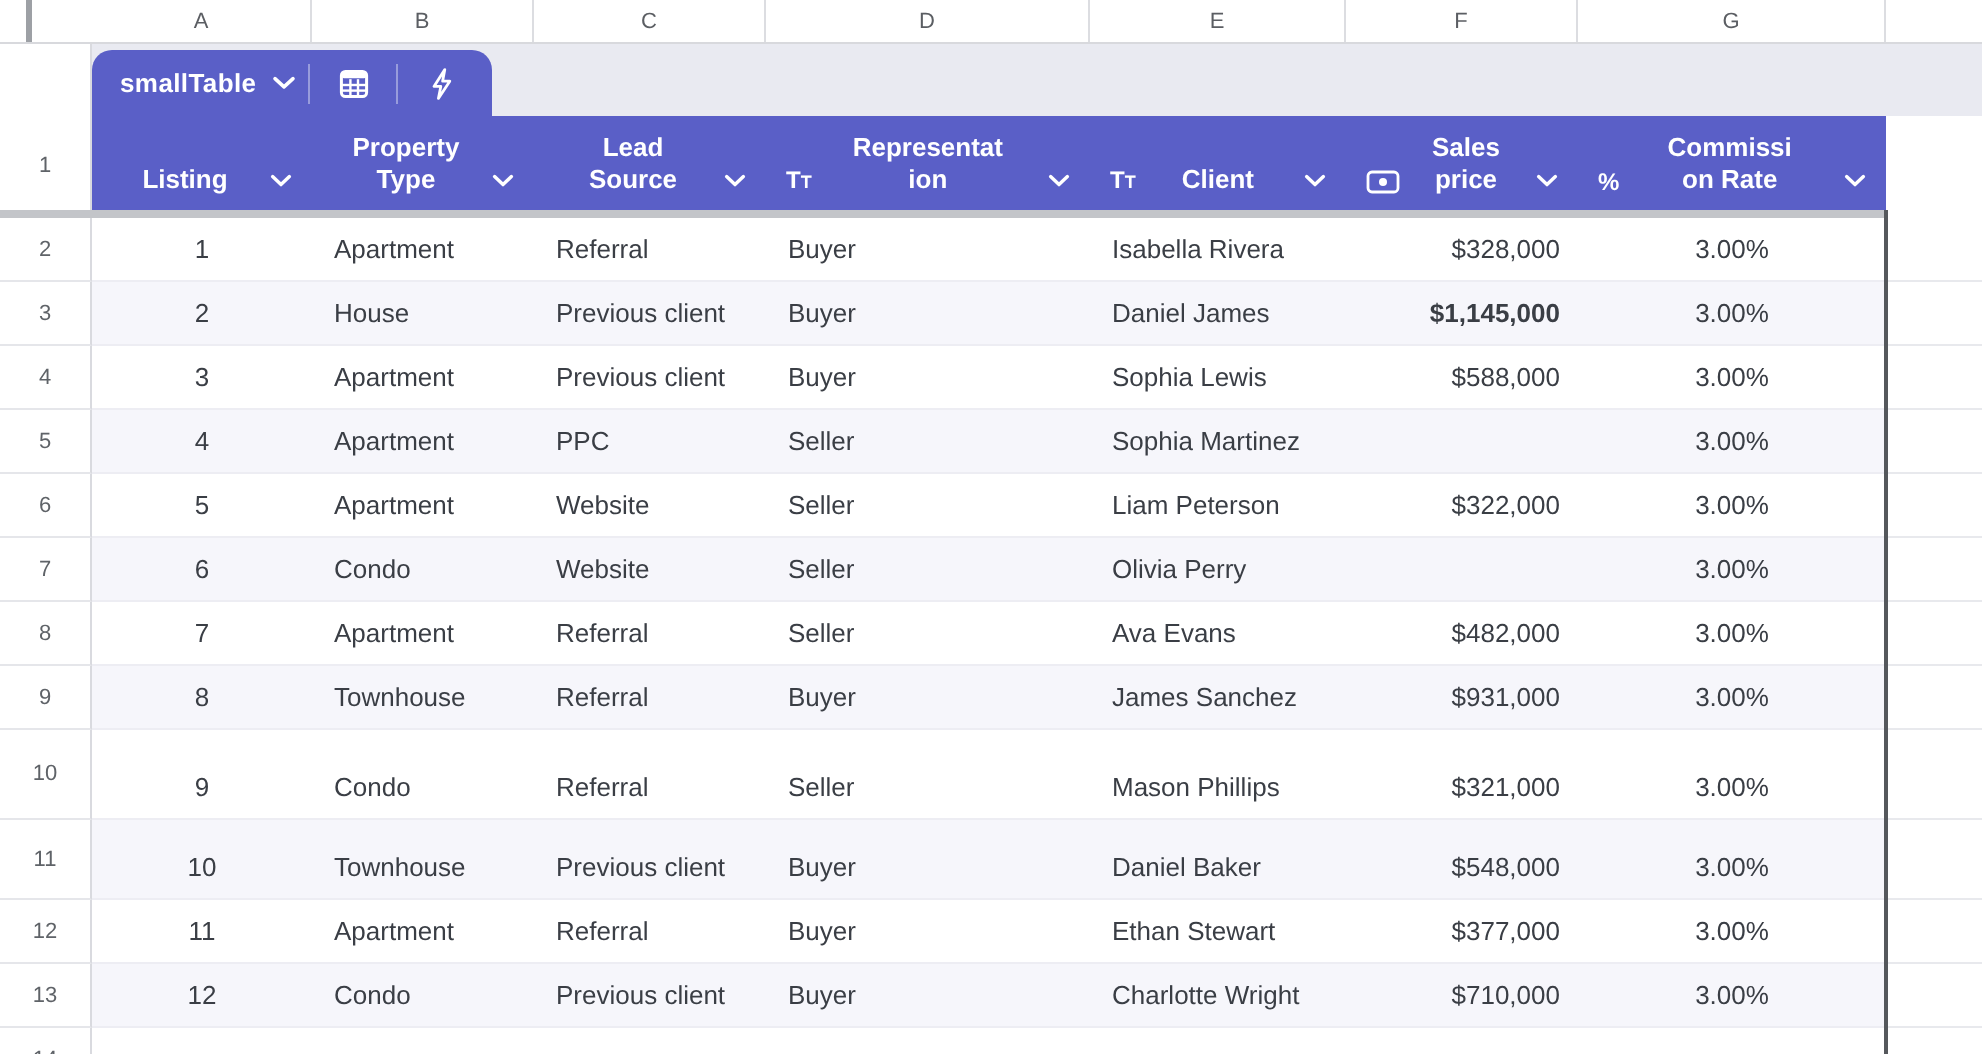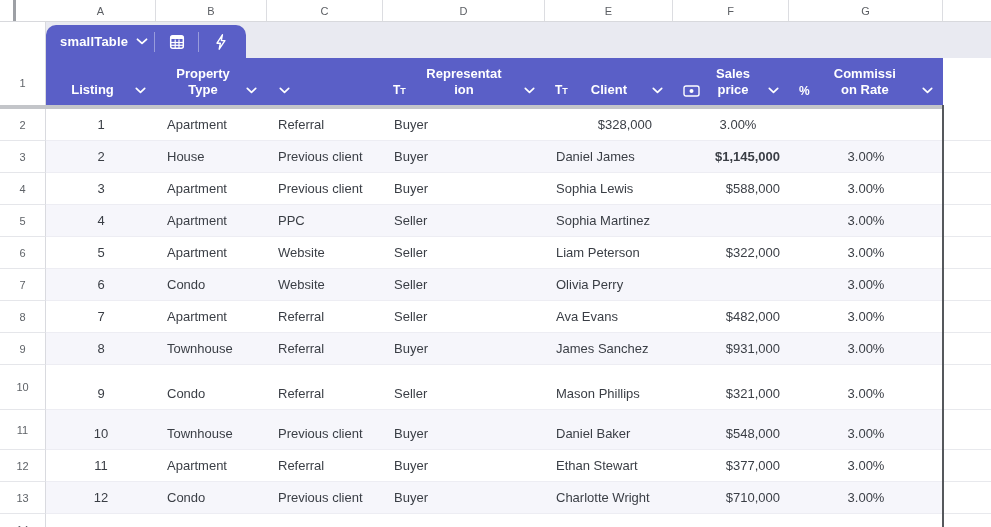--- a/index.html
+++ b/index.html
@@ -145,20 +145,22 @@
     <span class="header-label">Property
 Type</span>
     <span class="header-chevron">
       <svg width="11" height="7" viewBox="0 0 11 7">
             <polyline points="1.3,1.3 5.5,5.3 9.7,1.3" fill="none" stroke="#fff" stroke-width="1.7" stroke-linecap="round" stroke-linejoin="round"></polyline>
           </svg>
     </span>
   </div>
       <div class="header-cell" style="width: 116px;">
 
+    <span class="header-label">Lead
+Source</span>
     <span class="header-chevron">
       <svg width="11" height="7" viewBox="0 0 11 7">
             <polyline points="1.3,1.3 5.5,5.3 9.7,1.3" fill="none" stroke="#fff" stroke-width="1.7" stroke-linecap="round" stroke-linejoin="round"></polyline>
           </svg>
     </span>
   </div>
       <div class="header-cell" style="width: 162px;">
     <span class="header-icon">
           <span class="tt-icon">T<span class="tt-small">T</span></span>
         </span>
@@ -213,20 +215,21 @@
   <div class="freeze-band"></div>
 
   <div class="body-rows">
       <div class="sheet-row row-white" style="height: 32px;">
         <div class="gutter-cell">2</div>
         <div class="table-area">
           <div class="data-cell al-center" style="width: 110px;">1</div>
           <div class="data-cell al-left" style="width: 111px;">Apartment</div>
           <div class="data-cell al-left" style="width: 116px;">Referral</div>
           <div class="data-cell al-left" style="width: 162px;">Buyer</div>
+          <div class="data-cell al-left" style="width: 128px;">Isabella Rivera</div>
           <div class="data-cell al-right" style="width: 116px;">$328,000</div>
           <div class="data-cell al-center" style="width: 154px;">3.00%</div>
         </div>
         <div class="right-filler"></div>
       </div>
       <div class="sheet-row row-band" style="height: 32px;">
         <div class="gutter-cell">3</div>
         <div class="table-area">
           <div class="data-cell al-center" style="width: 110px;">2</div>
           <div class="data-cell al-left" style="width: 111px;">House</div>

